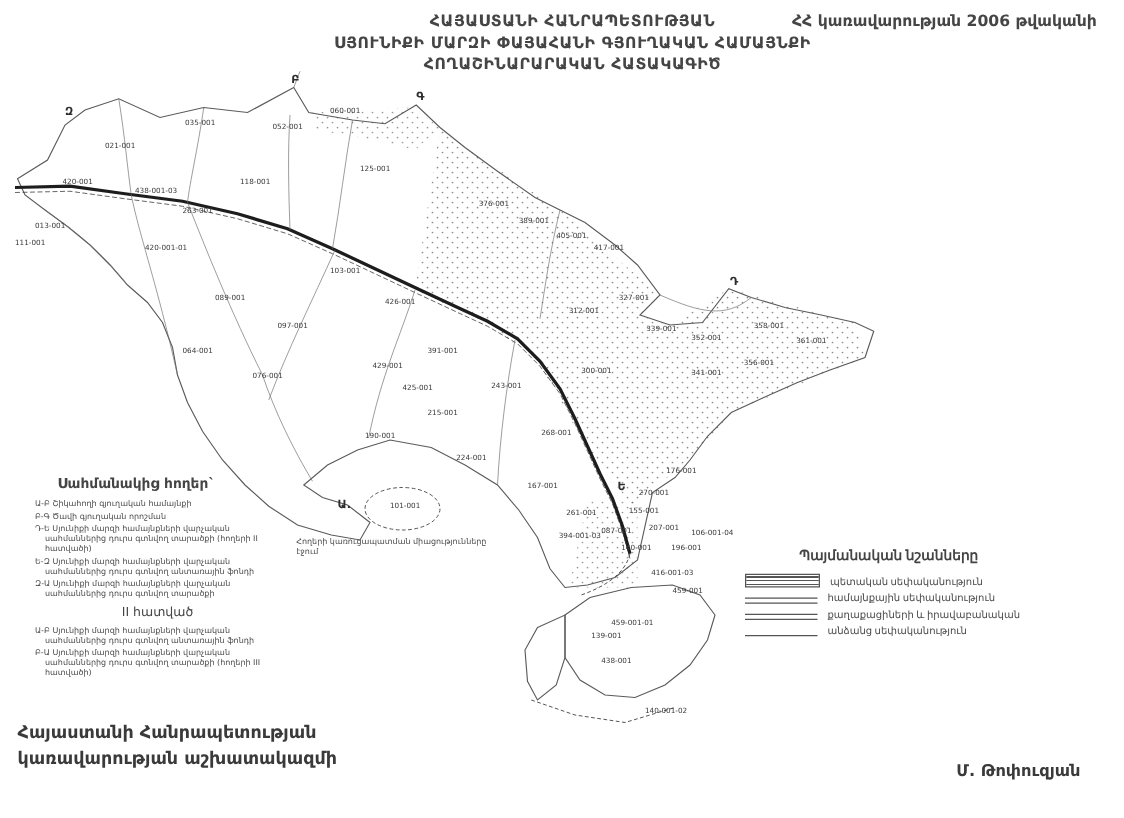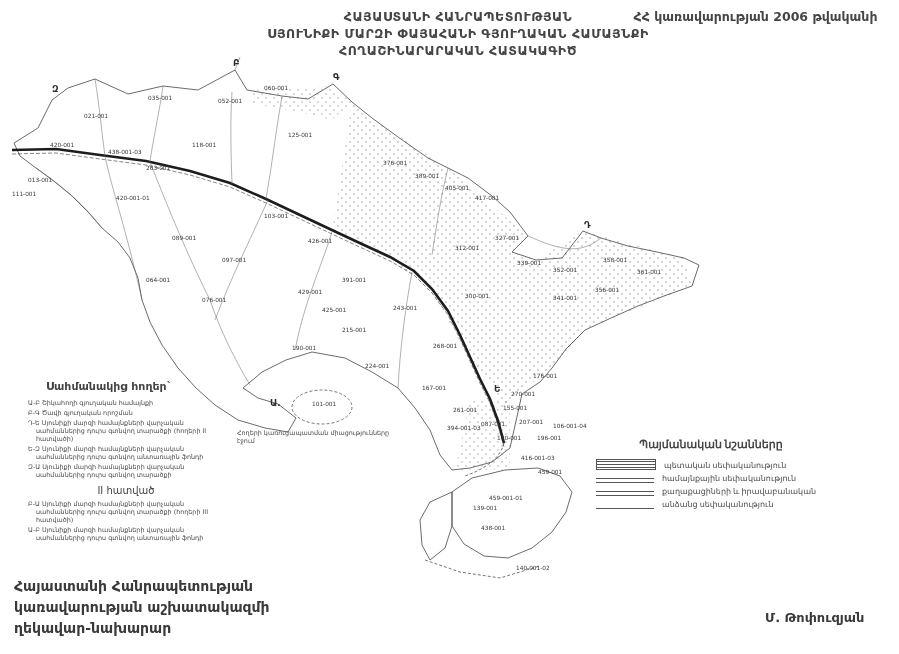--- a/index.html
+++ b/index.html
@@ -185,22 +185,22 @@
   <div class="ll-title">Սահմանակից հողեր`</div>
   <div id="ll-items">
       <div class="ll-item">Ա-Բ Շիկահողի գյուղական համայնքի</div>
       <div class="ll-item">Բ-Գ Ծավի գյուղական որոշման</div>
       <div class="ll-item">Դ-Ե Սյունիքի մարզի համայնքների վարչական սահմաններից դուրս գտնվող տարածքի (հողերի II հատվածի)</div>
       <div class="ll-item">Ե-Զ Սյունիքի մարզի համայնքների վարչական սահմաններից դուրս գտնվող անտառային ֆոնդի</div>
       <div class="ll-item">Զ-Ա Սյունիքի մարզի համայնքների վարչական սահմաններից դուրս գտնվող տարածքի</div>
     </div>
   <div class="ll-head2">II հատված</div>
   <div id="ll-items2">
+      <div class="ll-item">Ա-Բ Սյունիքի մարզի համայնքների վարչական սահմաններից դուրս գտնվող անտառային ֆոնդի</div>
       <div class="ll-item">Բ-Ա Սյունիքի մարզի համայնքների վարչական սահմաններից դուրս գտնվող տարածքի (հողերի III հատվածի)</div>
-      <div class="ll-item">Ա-Բ Սյունիքի մարզի համայնքների վարչական սահմաններից դուրս գտնվող անտառային ֆոնդի</div>
     </div>
 </div>
 
 <div class="abs mid-note">Հողերի կառուցապատման միացությունները էջում</div>
 
 <div class="abs right-legend">
   <div class="rl-title">Պայմանական նշանները</div>
   <div id="rl-items">
       <div class="rl-row">
         <span class="rl-sym sym-hatch"></span>
@@ -217,16 +217,15 @@
       <div class="rl-row">
         <span class="rl-sym sym-single"></span>
         <span class="rl-lab">անձանց սեփականություն</span>
       </div>
     </div>
 </div>
 
 <div class="abs footer-left">
   <div>Հայաստանի Հանրապետության</div>
   <div>կառավարության աշխատակազմի</div>
-  <div>ղեկավար-նախարար</div>
 </div>
 
 <div class="abs signature">Մ. Թոփուզյան</div>
 
 </body></html>

